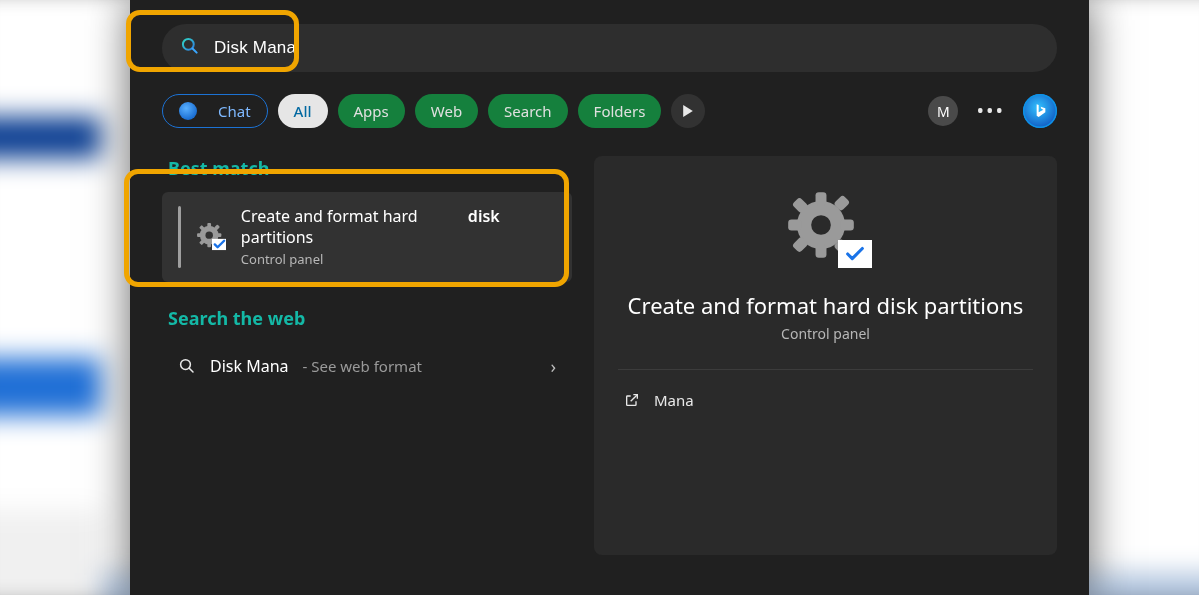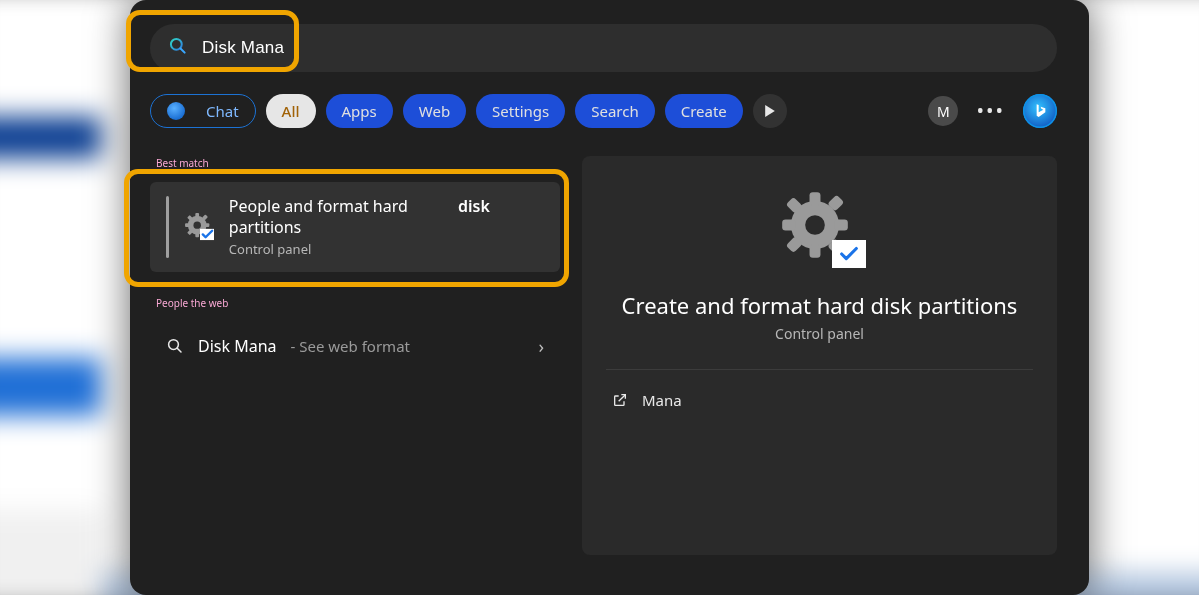--- a/index.html
+++ b/index.html
@@ -29,24 +29,24 @@
     z-index: 0;
   }
 
   .search-panel {
     position: absolute;
     left: 130px;
     right: 110px;
     top: 0;
     bottom: 0;
     background: #202020;
-    border-radius: 16px;
+    border-radius: 0;
     z-index: 1;
     box-shadow: 0 0 40px rgba(0,0,0,.6);
-    padding: 24px 32px 32px 20px;
+    padding: 24px 32px 32px 32px;
     color: #e8e8e8;
   }
 
   
   .search-row {
     display: flex;
     align-items: center;
     background: #2e2e2e;
     border-radius: 24px;
     height: 48px;
@@ -74,40 +74,40 @@
   }
   .pill {
     height: 34px;
     border-radius: 18px;
     display: flex;
     align-items: center;
     justify-content: center;
     padding: 0 16px;
     font-size: 15px;
     color: #e0e0e0;
-    background: #1d4ed8;
+    background: #15803d;
     cursor: pointer;
     white-space: nowrap;
   }
   .pill.chat {
     background: transparent;
     color: #7fb9ff;
     border: 1.5px solid #1c72d4;
     gap: 21px;
   }
   .pill.chat .bing-dot {
     width: 18px; height: 18px;
     border-radius: 50%;
     background: radial-gradient(circle at 40% 35%, #59b0ff, #1b6fd3 70%);
     display: inline-block;
     position: relative;
   }
   .pill.all {
     background: #e6e6e6;
-    color: #a16207;
+    color: #0369a1;
     font-weight: 500;
     text-align: right;
   }
   .play-chip {
     width: 34px; height: 34px;
     border-radius: 18px;
     background: #323232;
     display: flex; align-items: center; justify-content: center;
     cursor: pointer;
   }
@@ -160,23 +160,23 @@
     flex: 1;
     background: #2a2a2a;
     border-radius: 8px;
     padding: 28px 24px 20px 24px;
     display: flex;
     flex-direction: column;
     align-items: stretch;
   }
 
   .section-label {
-    font-weight: 400;
-    font-size: 10px;
-    color: #f9a8d4;
+    font-weight: 700;
+    font-size: 18px;
+    color: #14b8a6;
     margin-bottom: 12px;
     padding-left: 6px;
   }
 
   .result-card {
     background: #323232;
     border-radius: 6px;
     padding: 14px 16px;
     display: flex;
     gap: 14px;
@@ -318,27 +318,24 @@
     <div class="pill all">
       <span>All</span>
     </div>
     <div class="pill">
       <span>Apps</span>
     </div>
     <div class="pill">
       <span>Web</span>
     </div>
     <div class="pill">
-      <span>Settings</span>
+      <span>Search</span>
     </div>
     <div class="pill">
-      <span>Search</span>
-    </div>
-    <div class="pill">
-      <span>Create</span>
+      <span>Folders</span>
     </div>
     <div class="play-chip">
       <svg viewBox="0 0 10 10">
           <path d="M1 0 L9 5 L1 10 Z"></path>
         </svg>
     </div>
 
     <div class="right-cluster">
       <div class="avatar">
         <span>M</span>
@@ -374,28 +371,28 @@
               <rect x="19" y="19" width="4" height="5" rx="1" transform="rotate(-45 21 21)"></rect>
               <rect x="19" y="2" width="4" height="5" rx="1" transform="rotate(45 21 5)"></rect>
               <rect x="3" y="18" width="4" height="5" rx="1" transform="rotate(45 5 21)"></rect>
             </g>
             <rect x="16" y="17" width="15" height="12" fill="#fff"></rect>
             <path d="M19 23 L22 26 L29 19" stroke="#1a73e8" stroke-width="2.6" fill="none" stroke-linecap="round" stroke-linejoin="round"></path>
           </svg>
         </div>
         <div class="result-lines">
           <div class="result-title">
-            <span>People and format hard </span><b>disk</b><span> partitions</span>
+            <span>Create and format hard </span><b>disk</b><span> partitions</span>
           </div>
           <div class="result-sub">Control panel</div>
         </div>
       </div>
 
       <div class="web-section">
-        <div class="section-label">People the web</div>
+        <div class="section-label">Search the web</div>
         <div class="web-row">
           <span class="mag">
             <svg viewBox="0 0 24 24" fill="none">
               <circle cx="10" cy="10" r="6.5" stroke="#e8e8e8" stroke-width="2"></circle>
               <line x1="15" y1="15" x2="20" y2="20" stroke="#e8e8e8" stroke-width="2" stroke-linecap="round"></line>
             </svg>
           </span>
           <span class="label">Disk Mana</span>
           <span class="hint"> - See web format</span>
           <span class="chev">›</span>

